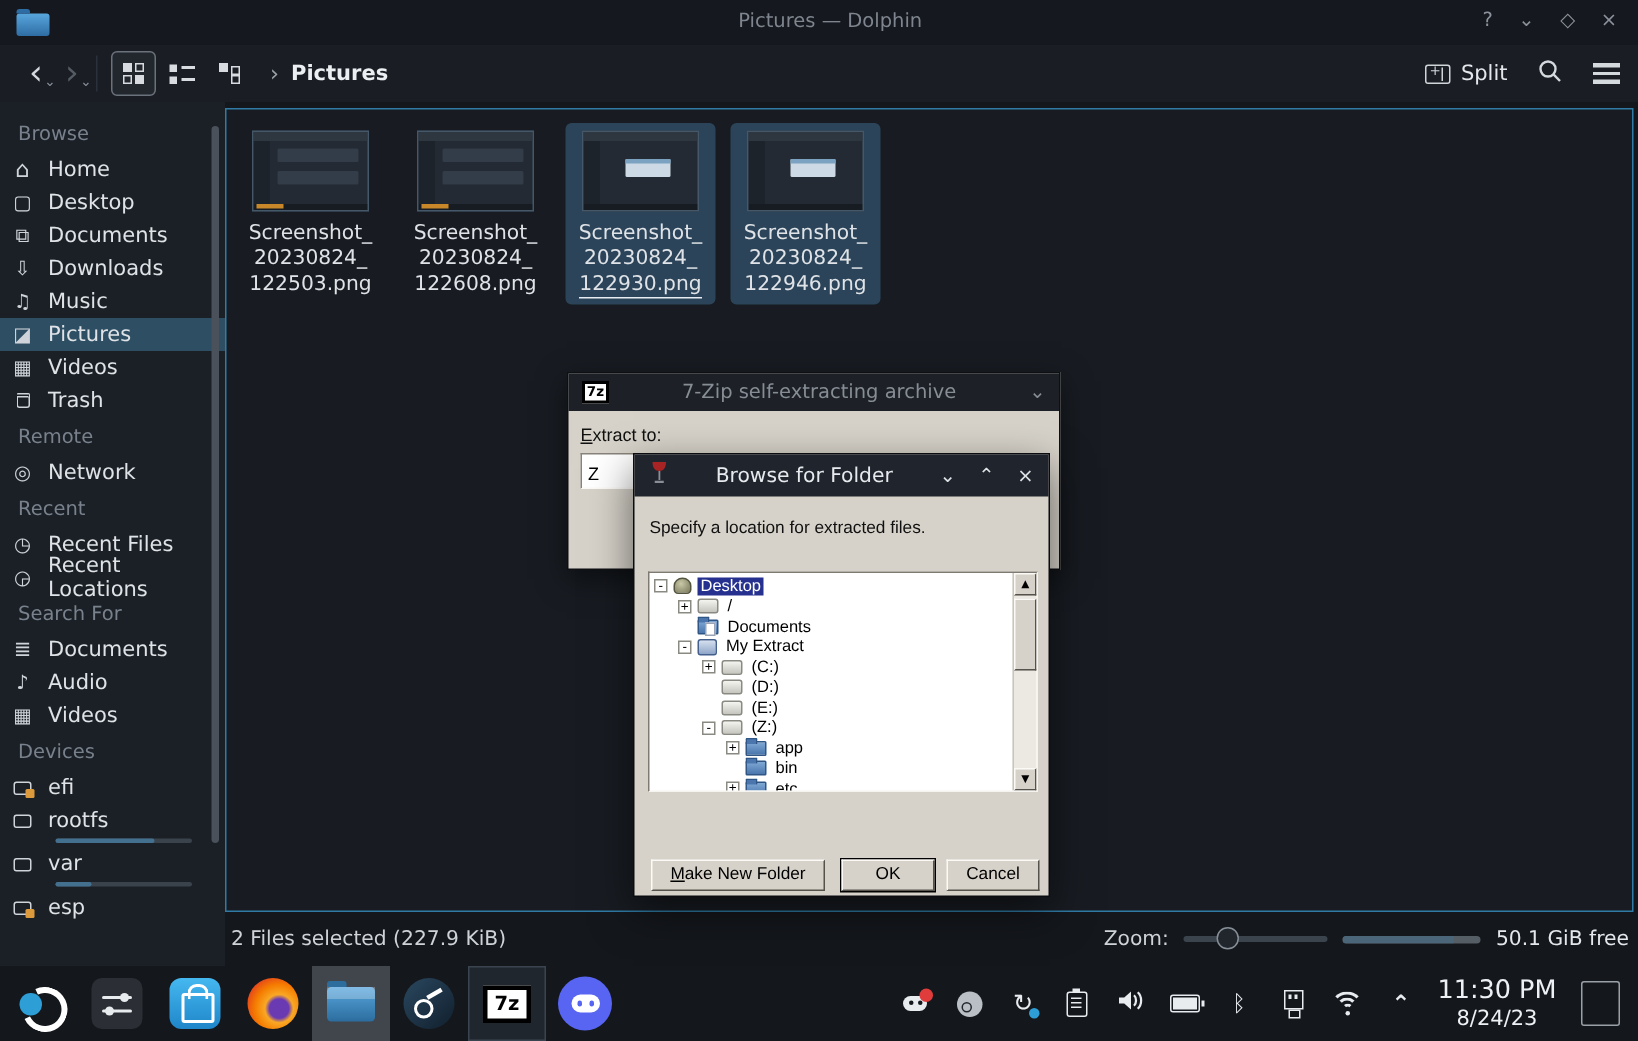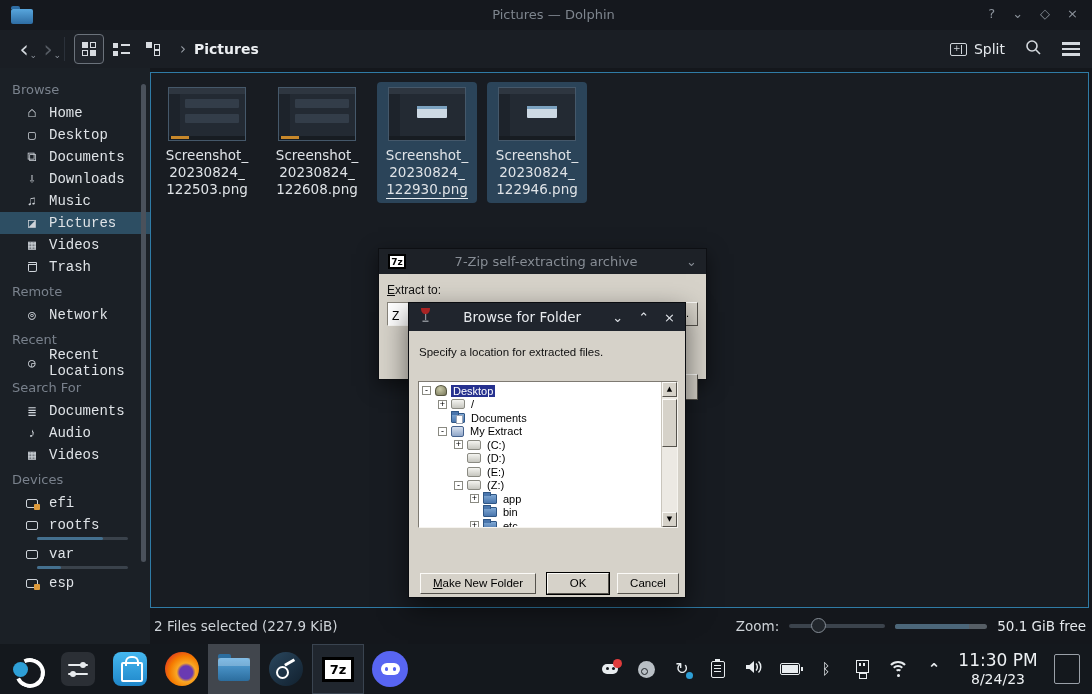--- a/index.html
+++ b/index.html
@@ -40,21 +40,21 @@
   .split-ic{position:relative;width:17px;height:13px;border:1px solid #d0d5da;border-radius:2px;}
   .split-ic::before{content:"+";position:absolute;left:2px;top:-1px;font-size:9px;color:#d0d5da;}
   .split-ic::after{content:"";position:absolute;right:4px;top:1px;bottom:1px;border-left:1px solid #d0d5da;}
   .hamburger{display:flex;flex-direction:column;gap:3px;}
   .hamburger i{display:block;width:18px;height:2.5px;background:#d4d9de;}
 
   
   .wbody{display:flex;height:576px;}
   .sidebar{position:relative;width:150px;background:#1b2026;padding-top:8px;flex:none;font-size:14px;}
   .sec-title{color:#79818c;font-size:13px;padding:6px 0 5px 12px;}
-  .sitem{height:22px;display:flex;align-items:center;padding-left:24px;color:#dfe3e7;font-family:Liberation Mono, monospace;}
+  .sitem{height:22px;display:flex;align-items:center;padding-left:7px;color:#dfe3e7;}
   .sitem.sel{background:#2d4e63;}
   .sic{width:16px;margin-right:9px;display:flex;align-items:center;justify-content:center;font-size:13px;color:#cfd4da;flex:none;}
   .i-home::before{content:"⌂";font-size:15px;}
   .i-desktop::before{content:"▢";}
   .i-document::before{content:"⧉";}
   .i-download::before{content:"⇩";}
   .i-music::before{content:"♫";}
   .i-image::before{content:"◪";}
   .i-video::before{content:"▦";}
   .i-network::before{content:"◎";}
@@ -105,21 +105,21 @@
   .dlg7z-body{position:relative;padding:9px 8px 0;font-family:"Liberation Sans",sans-serif;font-size:12px;color:#101010;}
   .accel::first-letter{text-decoration:underline;}
   .extract-label{display:block;margin-bottom:5px;}
   .path-row{display:flex;gap:6px;}
   .path-input{flex:1;height:24px;background:#fff;border:1px solid;border-color:#87837a #fbfaf7 #fbfaf7 #87837a;font-size:12px;padding:4px 0 0 4px;color:#000;}
   .raised{background:#d6d2c9;border:1px solid;border-color:#fbfaf7 #55524c #55524c #fbfaf7;}
   .browse-btn{width:27px;height:24px;font-size:11px;text-align:center;line-height:20px;color:#000;}
   .extract-partial{position:absolute;right:8px;top:100px;width:80px;height:26px;}
 
   
-  .dlgbr{position:absolute;left:408px;top:302px;width:278px;height:296px;background:#d6d2c9;border:1px solid #0a0c10;box-shadow:0 10px 26px rgba(0,0,0,.55);}
+  .dlgbr{position:absolute;left:422px;top:302px;width:278px;height:296px;background:#d6d2c9;border:1px solid #0a0c10;box-shadow:0 10px 26px rgba(0,0,0,.55);}
   .dlgbr-tb{height:28px;background:#20252d;display:flex;align-items:center;padding:0 10px;}
   .dlgbr-title{flex:1;text-align:center;font-size:13.5px;color:#e6e9ed;}
   .dlgbr-ctl{display:flex;gap:15px;font-size:13px;color:#dfe3e8;}
   .dlgbr-msg{margin:15px 10px 0;font-family:"Liberation Sans",sans-serif;font-size:11.5px;color:#101010;}
   .tree-box{position:absolute;left:9px;top:78px;width:260px;height:147px;background:#fff;border:1px solid;border-color:#7e7a72 #f6f4ef #f6f4ef #7e7a72;display:flex;overflow:hidden;}
   .tree-rows{flex:1;padding-top:2px;font-family:"Liberation Sans",sans-serif;font-size:11px;color:#000;overflow:hidden;}
   .trow{height:13.5px;display:flex;align-items:center;}
   .tind{flex:none;} .d0{width:3px;} .d1{width:19px;} .d2{width:35px;} .d3{width:51px;}
   .texp{flex:none;width:9px;height:9px;border:1px solid #8a8a82;background:#fff;font-size:9px;line-height:7px;text-align:center;margin-right:4px;color:#000;}
   .texp.none{visibility:hidden;}
@@ -311,20 +311,24 @@
             <span>Trash</span>
           </div>
 
         <div class="sec-title">Remote</div>
         <div class="sitem">
             <span class="sic i-network"></span>
             <span>Network</span>
           </div>
 
         <div class="sec-title">Recent</div>
+        <div class="sitem">
+            <span class="sic i-recent1"></span>
+            <span>Recent Files</span>
+          </div>
         <div class="sitem">
             <span class="sic i-recent2"></span>
             <span>Recent Locations</span>
           </div>
 
         <div class="sec-title">Search For</div>
         <div class="sitem">
             <span class="sic i-lines"></span>
             <span>Documents</span>
           </div>

